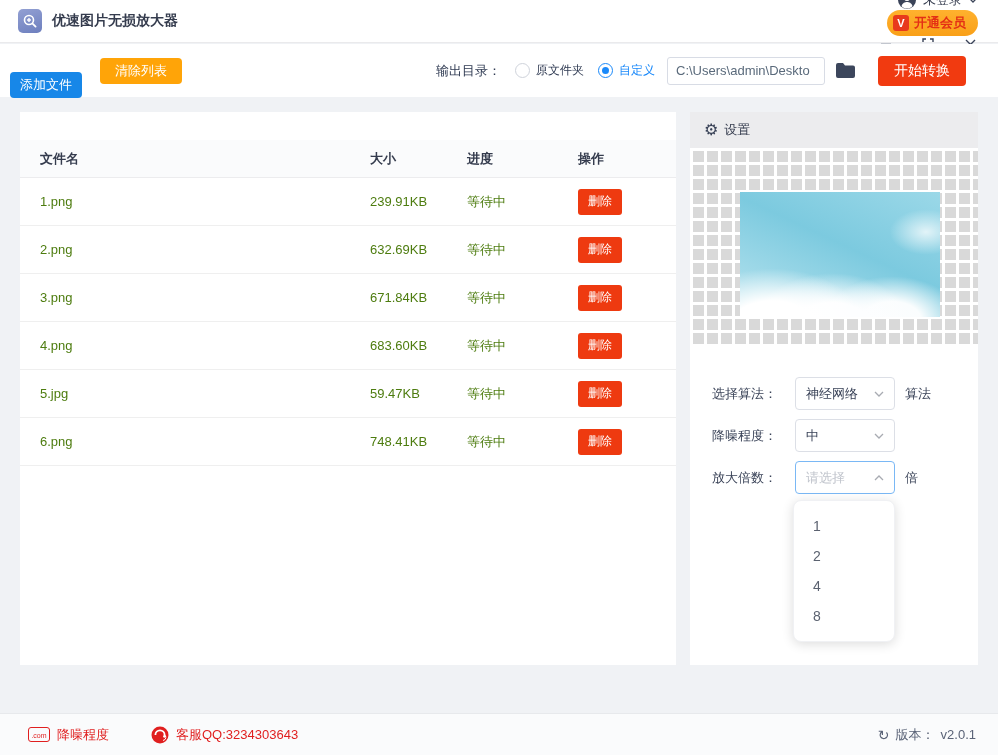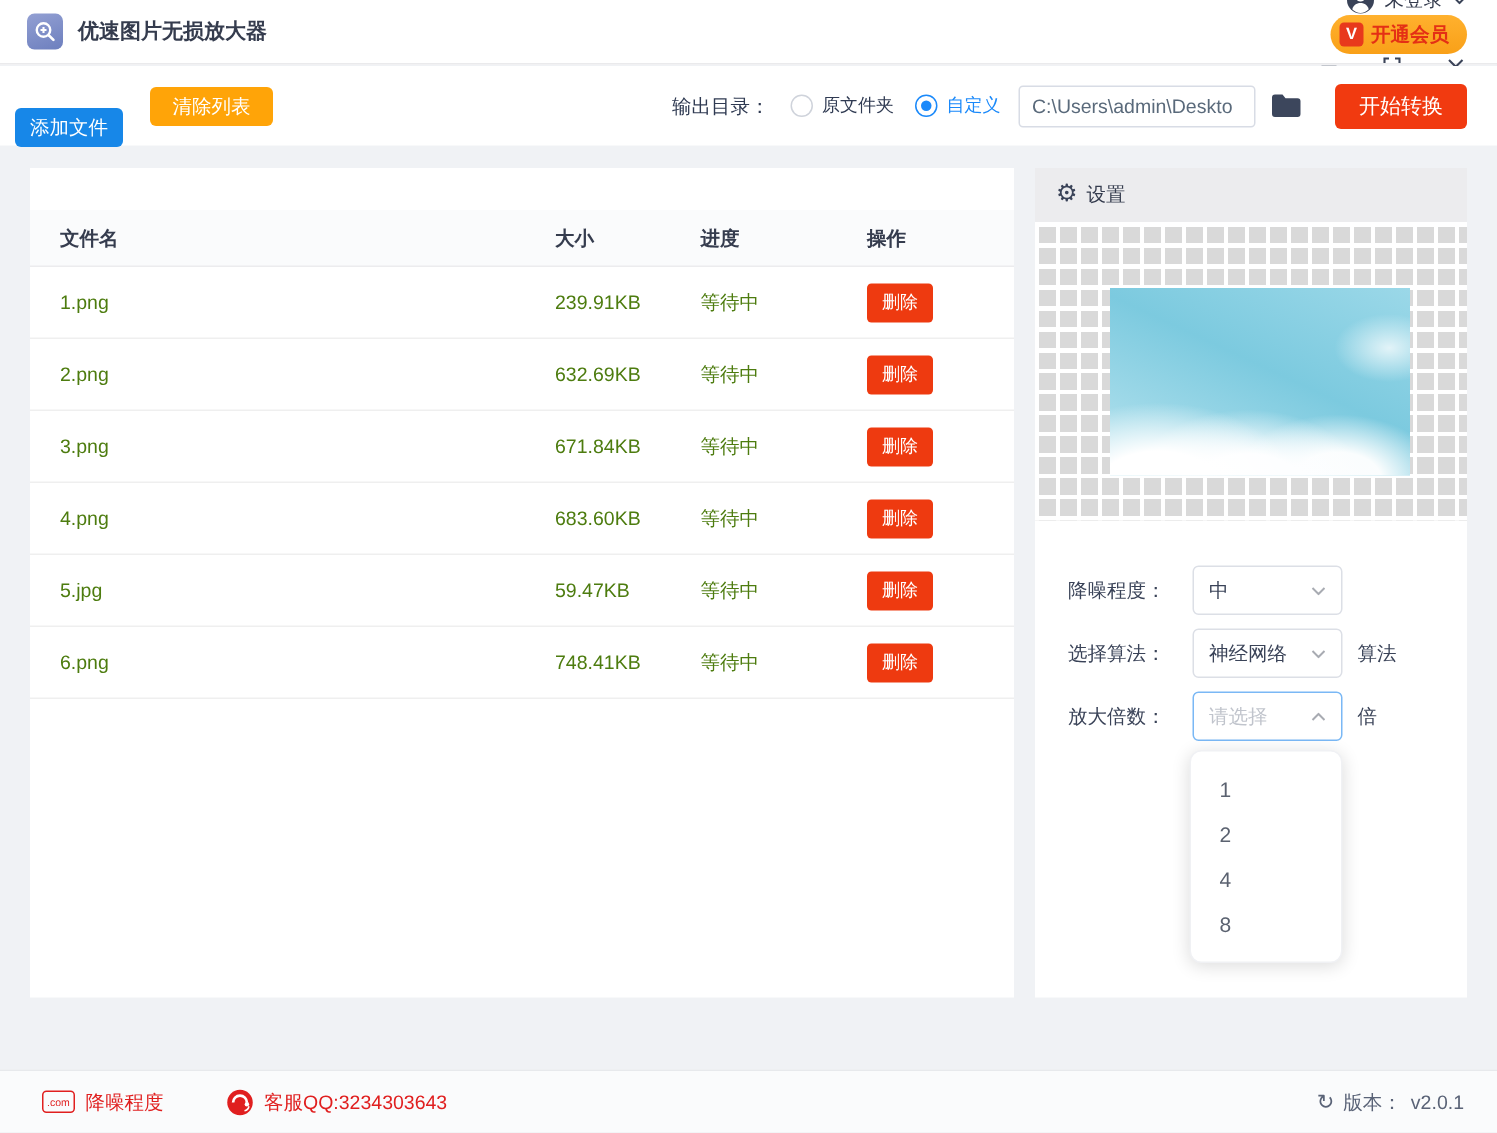--- a/index.html
+++ b/index.html
@@ -32,21 +32,21 @@
   .winbtn { width:16px; height:16px; display:flex; align-items:center;
     justify-content:center; cursor:pointer; }
 
   
   .toolbar { left:0; top:44px; width:998px; height:53px; background:#fff;
     display:flex; align-items:center; }
   .btn { border:none; border-radius:4px; color:#fff; font-size:13px;
     font-family:inherit; cursor:pointer; }
   .btn-add { width:72px; height:26px; background:#1787e8; margin-left:10px;margin-top:28px; }
   .btn-clear { width:82px; height:26px; background:#ffa408; margin-left:18px; }
-  .out-group { margin-left:auto; display:flex; align-items:center; padding-right:20px; }
+  .out-group { margin-left:auto; display:flex; align-items:center; padding-right:32px; }
   .out-label { font-size:13px; color:#2f3a52; }
   .radio-item { display:flex; align-items:center; gap:6px; margin-left:14px; cursor:pointer; }
   .radio { width:15px; height:15px; border-radius:50%; background:#fff;
     border:1px solid #cfd3db; position:relative; }
   .radio.checked { border:1px solid #1a89fa; }
   .radio.checked::after { content:""; position:absolute; left:3px; top:3px;
     width:7px; height:7px; border-radius:50%; background:#1a89fa; }
   .radio-label { font-size:12px; color:#2f3a52; }
   .path-input { margin-left:12px; width:158px; height:28px; border:1px solid #d8dce5;
     border-radius:3px; padding:0 8px; font-size:13px; color:#5a6a7b;
@@ -251,42 +251,42 @@
     <span class="gear">⚙</span>
     <span class="panel-head-title">设置</span>
   </div>
 
   <div class="checker">
     <div class="preview"></div>
   </div>
 
   <div class="form">
     <div class="form-row">
+      <span class="form-label">选择算法：</span>
+      <div class="select">
+        <span class="select-value">神经网络</span>
+        <span style="display:flex;">
+          <svg width="10" height="6" viewBox="0 0 10 6">
+              <path d="M1 1 L5 5 L9 1" fill="none" stroke="#a8abb2" stroke-width="1.3"></path>
+            </svg>
+        </span>
+      </div>
+      <span class="suffix">算法</span>
+    </div>
+
+    <div class="form-row">
       <span class="form-label">降噪程度：</span>
       <div class="select">
         <span class="select-value">中</span>
         <span style="display:flex;">
           <svg width="10" height="6" viewBox="0 0 10 6">
               <path d="M1 1 L5 5 L9 1" fill="none" stroke="#a8abb2" stroke-width="1.3"></path>
             </svg>
         </span>
       </div>
-    </div>
-
-    <div class="form-row">
-      <span class="form-label">选择算法：</span>
-      <div class="select">
-        <span class="select-value">神经网络</span>
-        <span style="display:flex;">
-          <svg width="10" height="6" viewBox="0 0 10 6">
-              <path d="M1 1 L5 5 L9 1" fill="none" stroke="#a8abb2" stroke-width="1.3"></path>
-            </svg>
-        </span>
-      </div>
-      <span class="suffix">算法</span>
     </div>
 
     <div class="form-row">
       <span class="form-label">放大倍数：</span>
       <div class="select focused">
         <span class="select-value placeholder">请选择</span>
         <span style="display:flex;">
           <svg width="10" height="6" viewBox="0 0 10 6">
               <path d="M1 5 L5 1 L9 5" fill="none" stroke="#a8abb2" stroke-width="1.3"></path>
             </svg>

